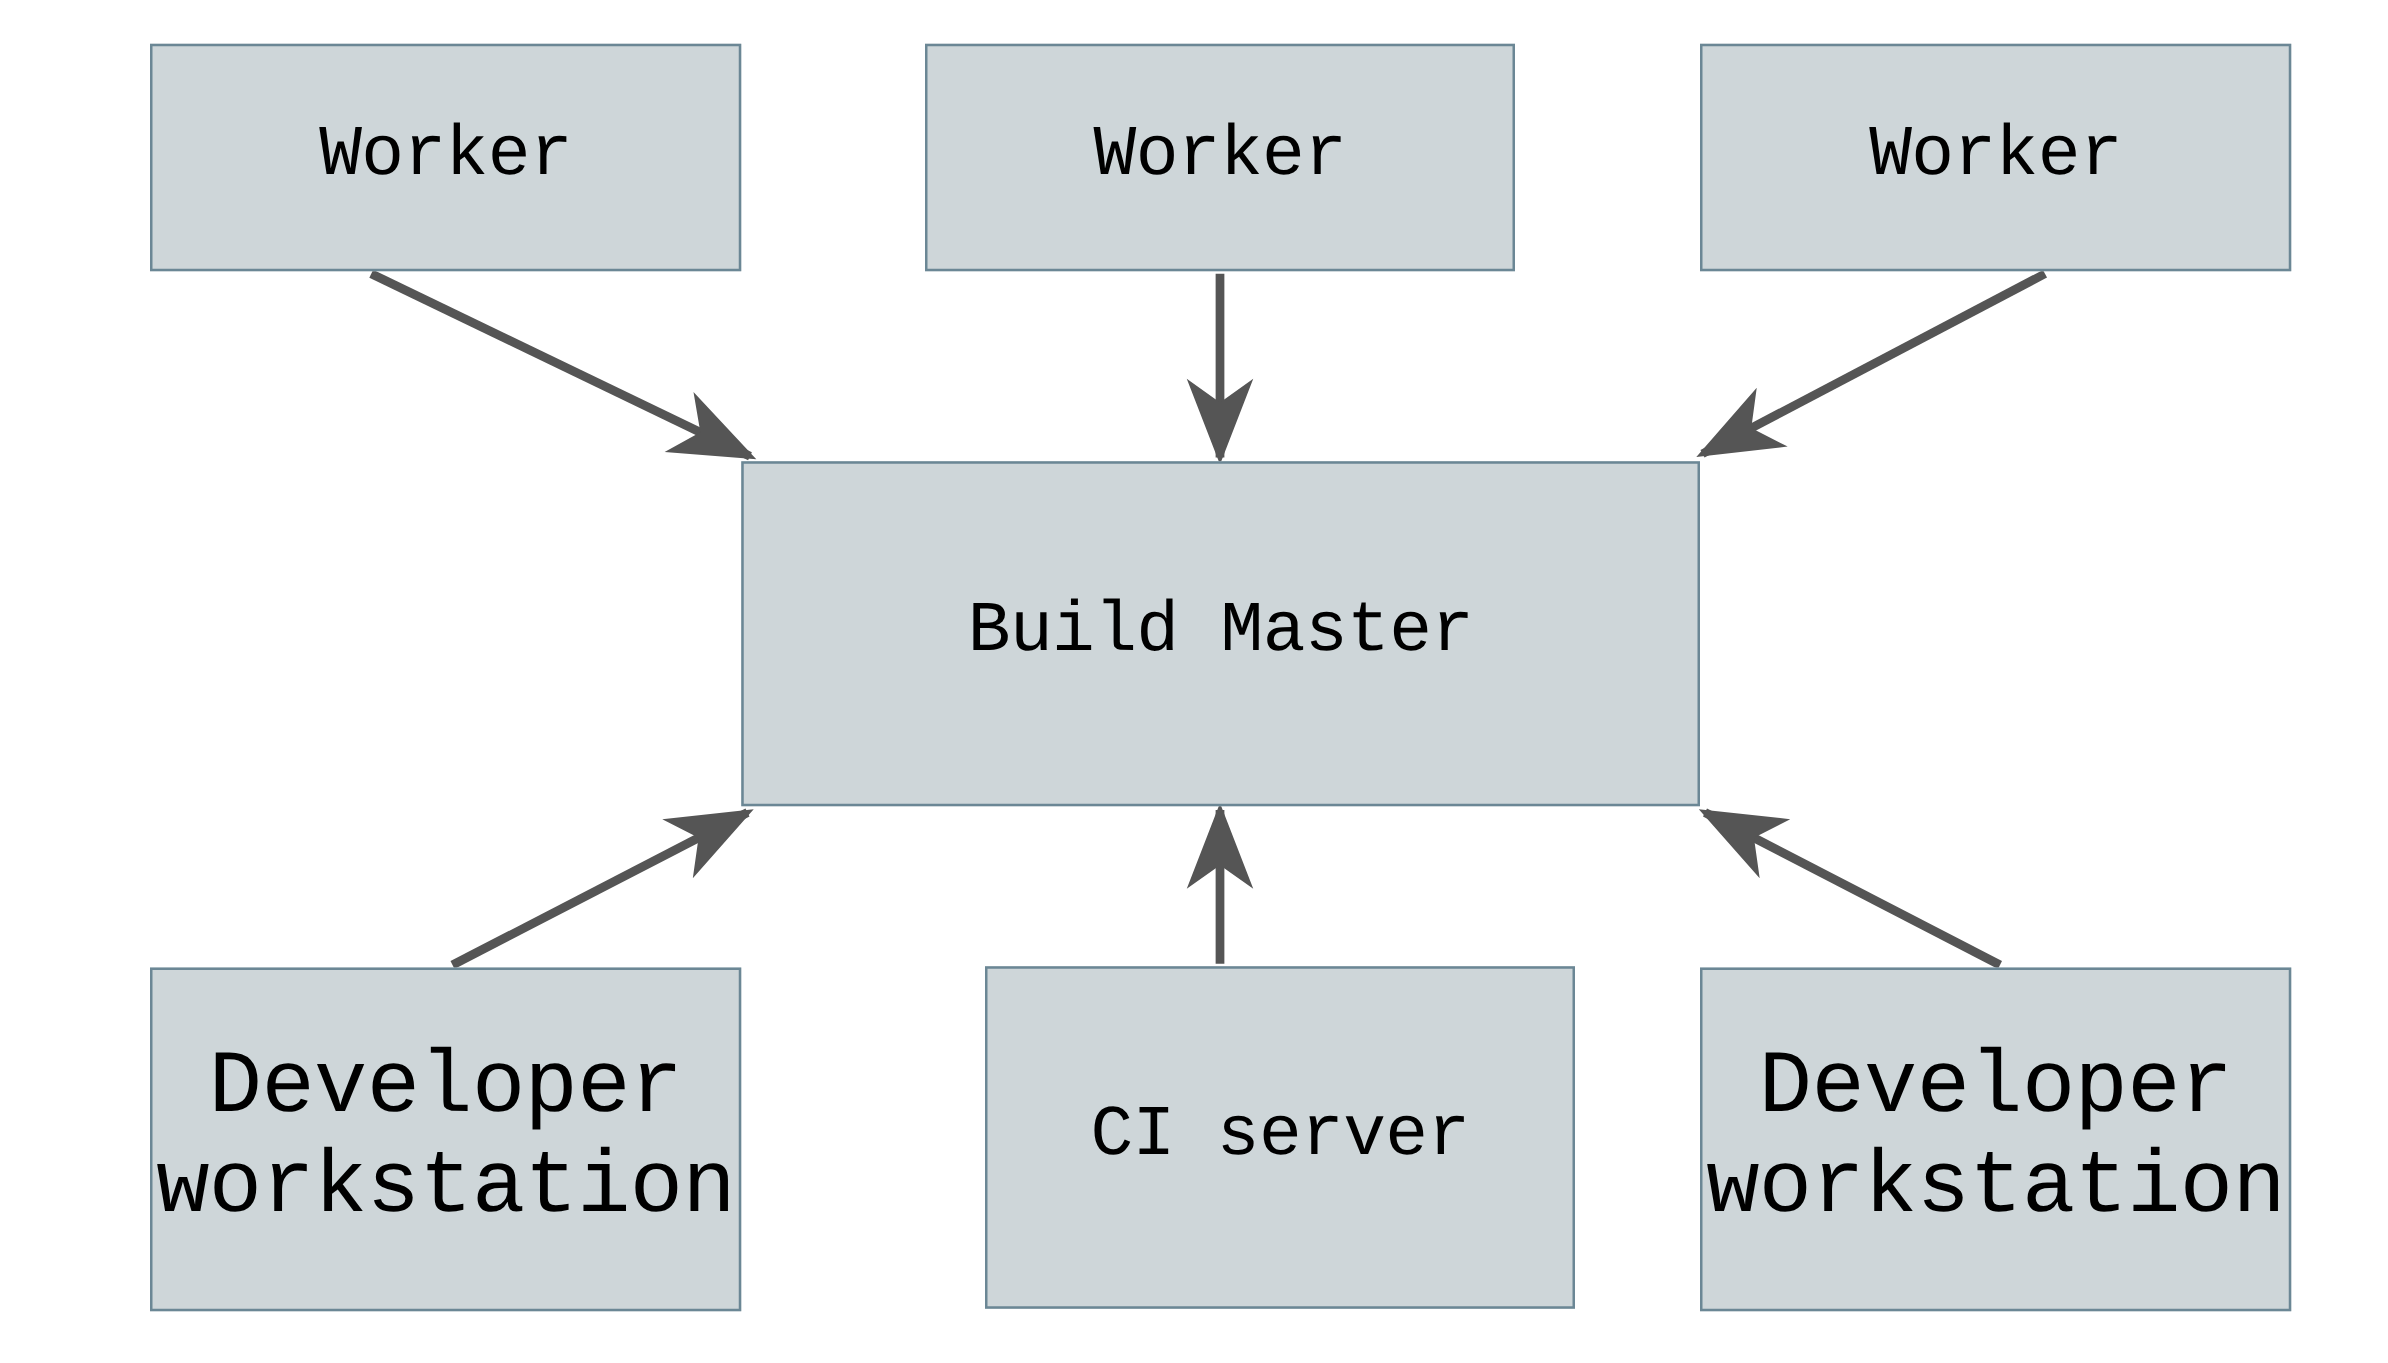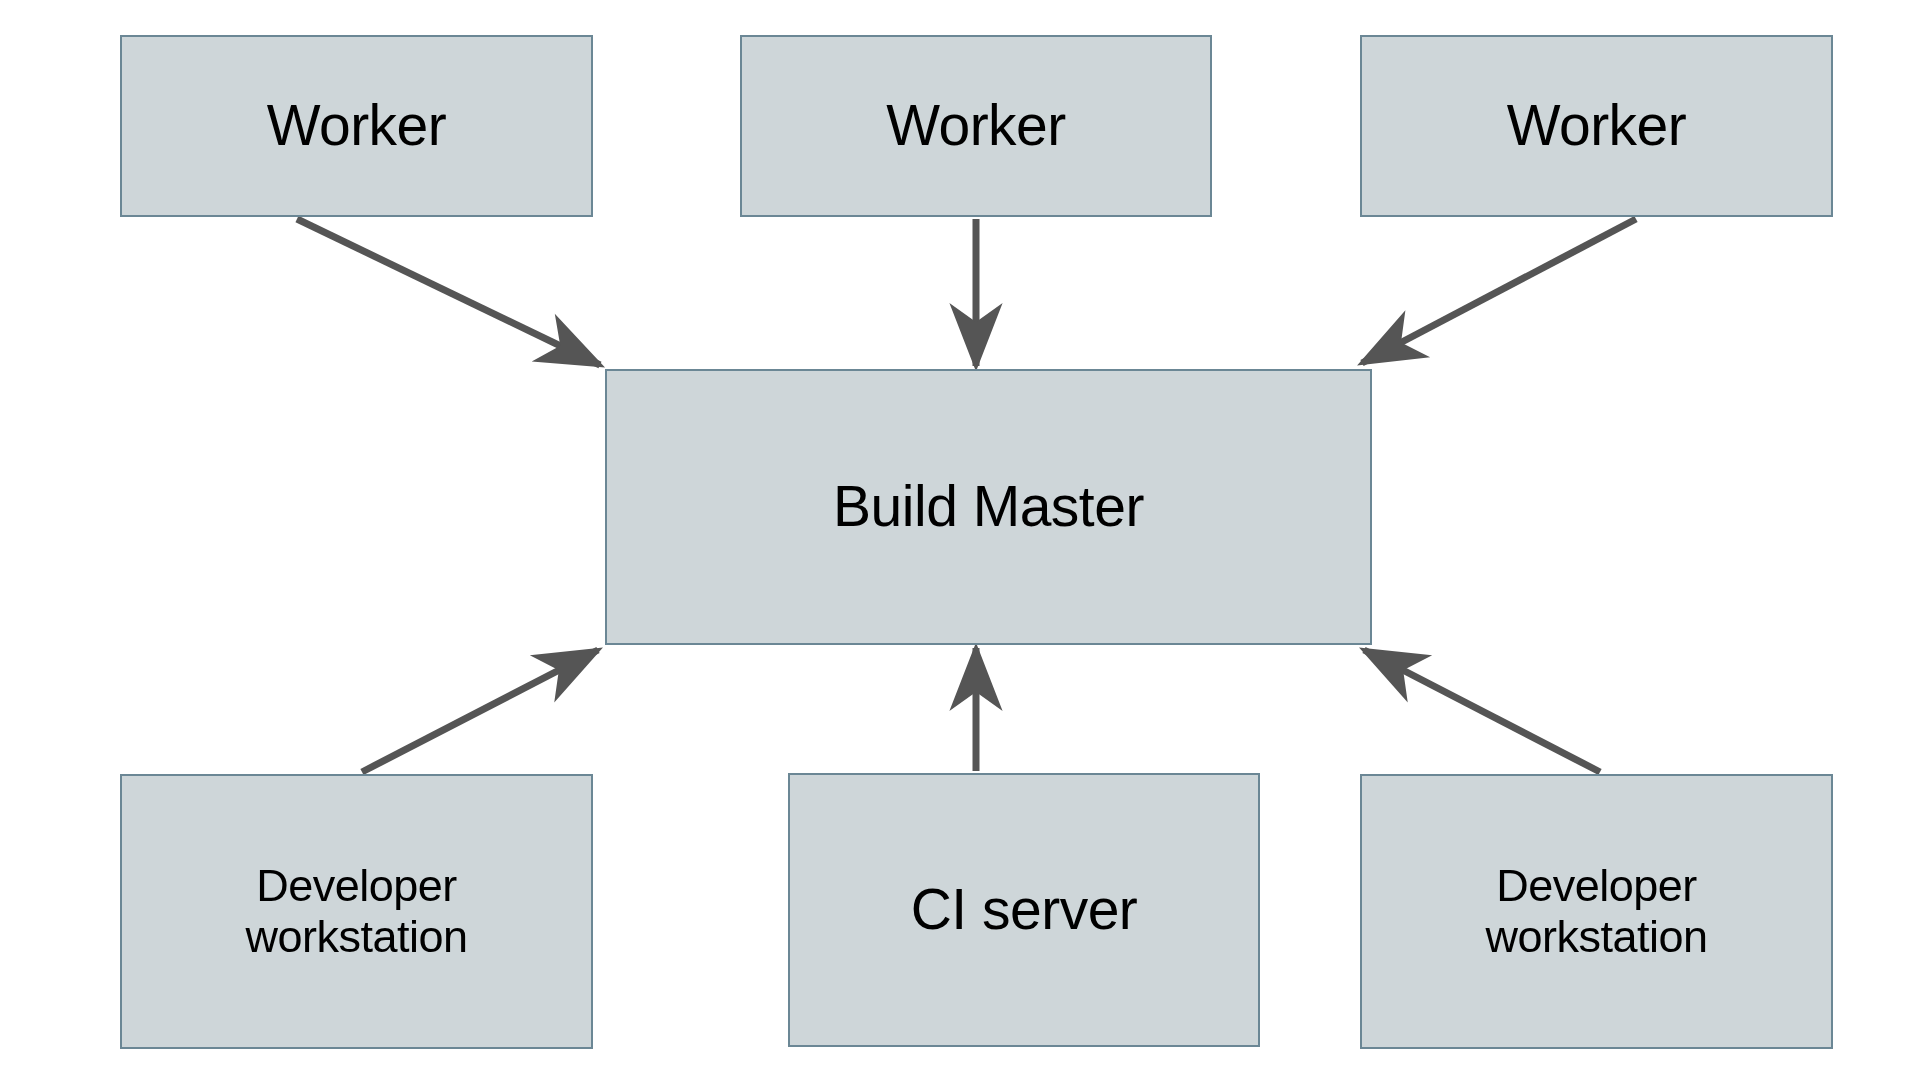--- a/index.html
+++ b/index.html
@@ -28,30 +28,30 @@
   .node {
     position: absolute;
     box-sizing: border-box;
     background: #ced6d9;
     border: 2px solid #6b8795;
     display: flex;
     align-items: center;
     justify-content: center;
     text-align: center;
     color: #000000;
-    font-family: Liberation Sans, sans-serif;
+    font-family: Liberation Mono, monospace;
     font-weight: 400;
     letter-spacing: -0.5px;
     line-height: 1.12;
     white-space: pre-line;
   }
   .node-worker      { font-size: 57px; }
-  .node-master      { font-size: 57px; margin-left: 12px; }
+  .node-master      { font-size: 57px; }
   .node-ci          { font-size: 57px; margin-left: 48px; }
-  .node-workstation { font-size: 45px; }
+  .node-workstation { font-size: 71px; }
 </style>
 </head>
 <body style="background: rgb(255, 255, 255);">
 
 <div id="canvas" style="background: rgb(255, 255, 255);">
 
   <svg id="edges" viewBox="0 0 1910 1090" width="1910" height="1090" xmlns="http://www.w3.org/2000/svg">
     <defs>
       <marker id="arrowhead" markerWidth="12" markerHeight="12" refX="9.2" refY="4" orient="auto" markerUnits="strokeWidth">
         <path d="M 0.2 0.2 L 10 4 L 0.2 7.8 L 2.9 4 Z" fill="#555555"></path>

